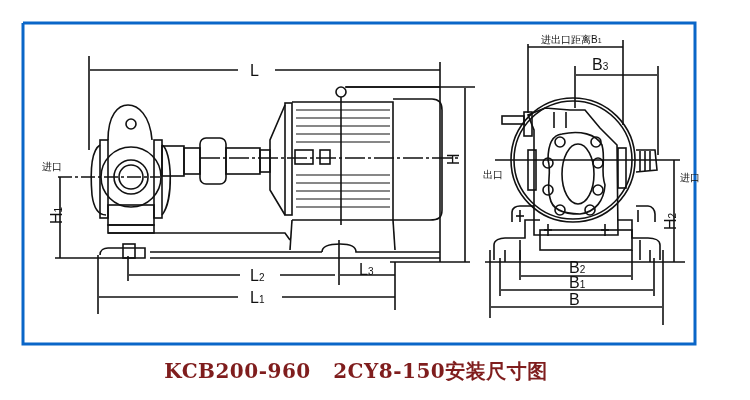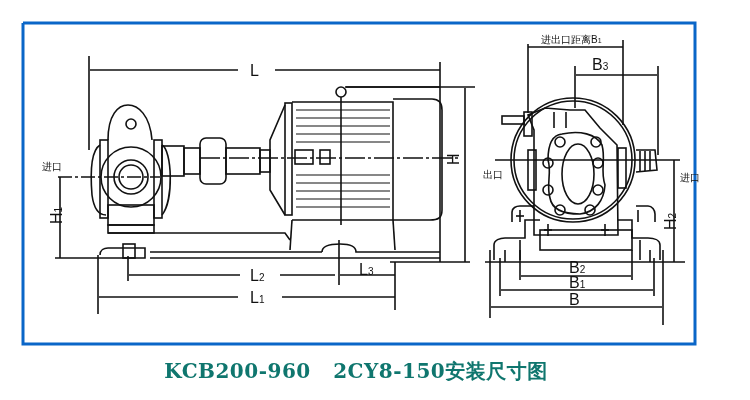--- a/index.html
+++ b/index.html
@@ -1,21 +1,21 @@
 <!DOCTYPE html>
 <html><head>
   <meta charset="utf-8">
   <style>
     html, body { margin: 0; padding: 0; background: #ffffff; }
     body { width: 750px; height: 400px; position: relative; overflow: hidden; font-family: "DejaVu Sans", sans-serif; }
     .drawing { position: absolute; left: 0; top: 0; width: 750px; height: 400px; }
     .caption {
       position: absolute; left: 0; top: 358px; width: 712px; text-align: center;
       font-family: "DejaVu Serif", "Liberation Serif", serif; font-weight: bold;
-      font-size: 20px; color: #0f766e; letter-spacing: 0.5px; white-space: pre;
+      font-size: 20px; color: #7f1d1d; letter-spacing: 0.5px; white-space: pre;
     }
     svg text { font-family: "Liberation Sans", "DejaVu Sans", sans-serif; fill: #111; }
     .lbl-cn { font-size: 10px; }
     .lbl-dim { font-size: 16px; }
     .lbl-sub { font-size: 10px; }
   </style>
 </head>
 <body>
 
 <svg class="drawing" viewBox="0 0 750 400" xmlns="http://www.w3.org/2000/svg">

